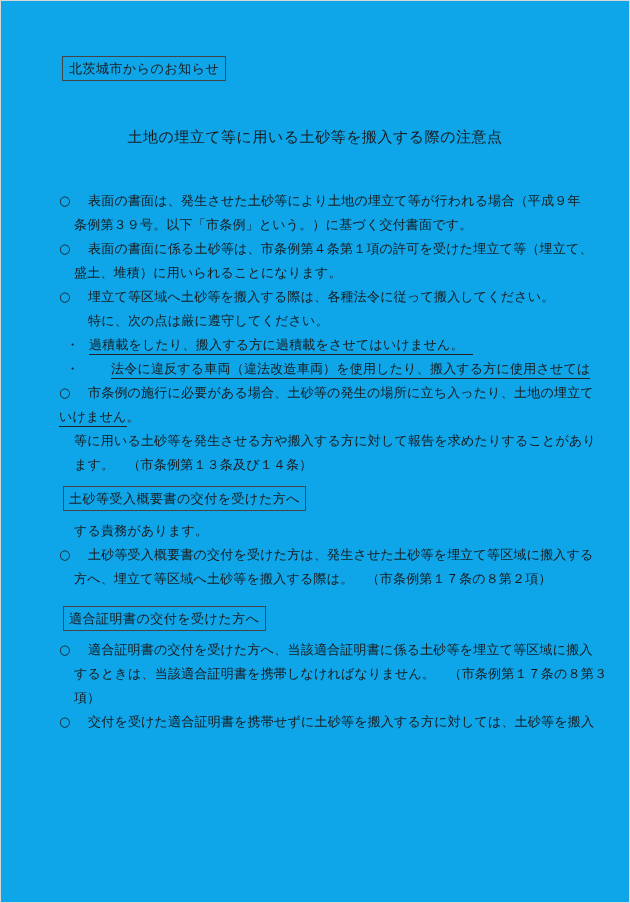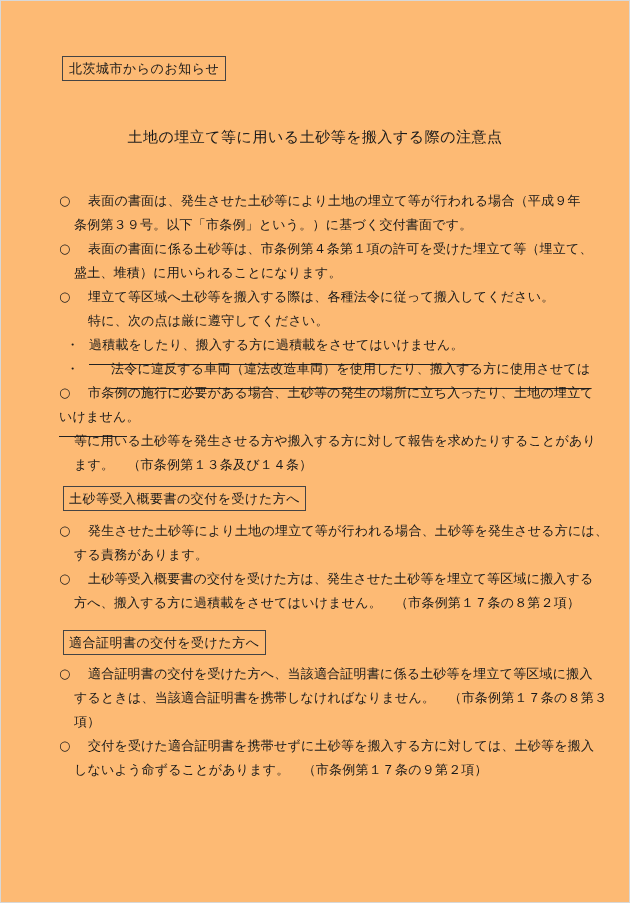--- a/index.html
+++ b/index.html
@@ -1,20 +1,20 @@
 <!DOCTYPE html>
 <html><head>
 <meta charset="utf-8">
 <style>
   html,body { margin:0; padding:0; background:#888; }
   .page {
     position: relative;
     width: 630px; height: 903px;
     margin: 0 auto;
-    background: #fdba74;
+    background: #0ea5e9;
     border: 1px solid #d8d8d8;
     box-sizing: border-box;
     font-family: "DejaVu Serif", "Liberation Serif", serif;
     color: #1a1a1a;
     overflow: hidden;
   }
   .notice-box {
     display: inline-block;
     margin: 55px 0 0 61px;
     border: 1px solid #444;
@@ -47,21 +47,21 @@
   }
   .cont   { padding-left: 15px; }
   .note-line { padding-left: 29px; }
   .cite-line { padding-left: 14px; }
   .bullet { padding-left: 7px; }
   .dot { display: inline-block; }
   .dot.w1 { width: 23px; }
   .dot.w2 { width: 45px; }
   .u {
     border-bottom: 1px solid #222;
-    padding-bottom: 12px;
+    padding-bottom: 2px;
   }
   .u-tail { padding-right: 9px; }
   .sec-head {
     display: inline-block;
     margin: 9px 4px 8px 4px;
     border: 1px solid #444;
     padding: 3px 5px 3px 5px;
     font-size: 13px;
     line-height: 17px;
     letter-spacing: 0.5px;
@@ -110,41 +110,37 @@
     </div>
     <div class="line cont">等に用いる土砂等を発生させる方や搬入する方に対して報告を求めたりすることがあり</div>
     <div class="line cont">ます。　（市条例第１３条及び１４条）</div>
 
     <div>
       <div class="sec-head">
         <span>土砂等受入概要書の交付を受けた方へ</span>
       </div>
     </div>
 
-    <div class="line">
-      <span class="circ">○</span><span>発生させた土砂等により土地の埋立て等が行われる場合、土砂等を発生させる方には、</span>
-    </div>
     <div class="line cont">する責務があります。</div>
 
     <div class="line">
       <span class="circ">○</span><span>土砂等受入概要書の交付を受けた方は、発生させた土砂等を埋立て等区域に搬入する</span>
     </div>
-    <div class="line cont">方へ、搬入する方に過積載をさせてはいけません。　（市条例第１７条の８第２項）</div>
+    <div class="line cont">方へ、埋立て等区域へ土砂等を搬入する際は。　（市条例第１７条の８第２項）</div>
 
     <div>
       <div class="sec-head second">
         <span>適合証明書の交付を受けた方へ</span>
       </div>
     </div>
 
     <div class="line">
       <span class="circ">○</span><span>適合証明書の交付を受けた方へ、当該適合証明書に係る土砂等を埋立て等区域に搬入</span>
     </div>
     <div class="line cont">するときは、当該適合証明書を携帯しなければなりません。　（市条例第１７条の８第３</div>
     <div class="line cont">項）</div>
 
     <div class="line">
       <span class="circ">○</span><span>交付を受けた適合証明書を携帯せずに土砂等を搬入する方に対しては、土砂等を搬入</span>
     </div>
-    <div class="line cont">しないよう命ずることがあります。　（市条例第１７条の９第２項）</div>
 
   </div>
 </div>
 
 </body></html>

